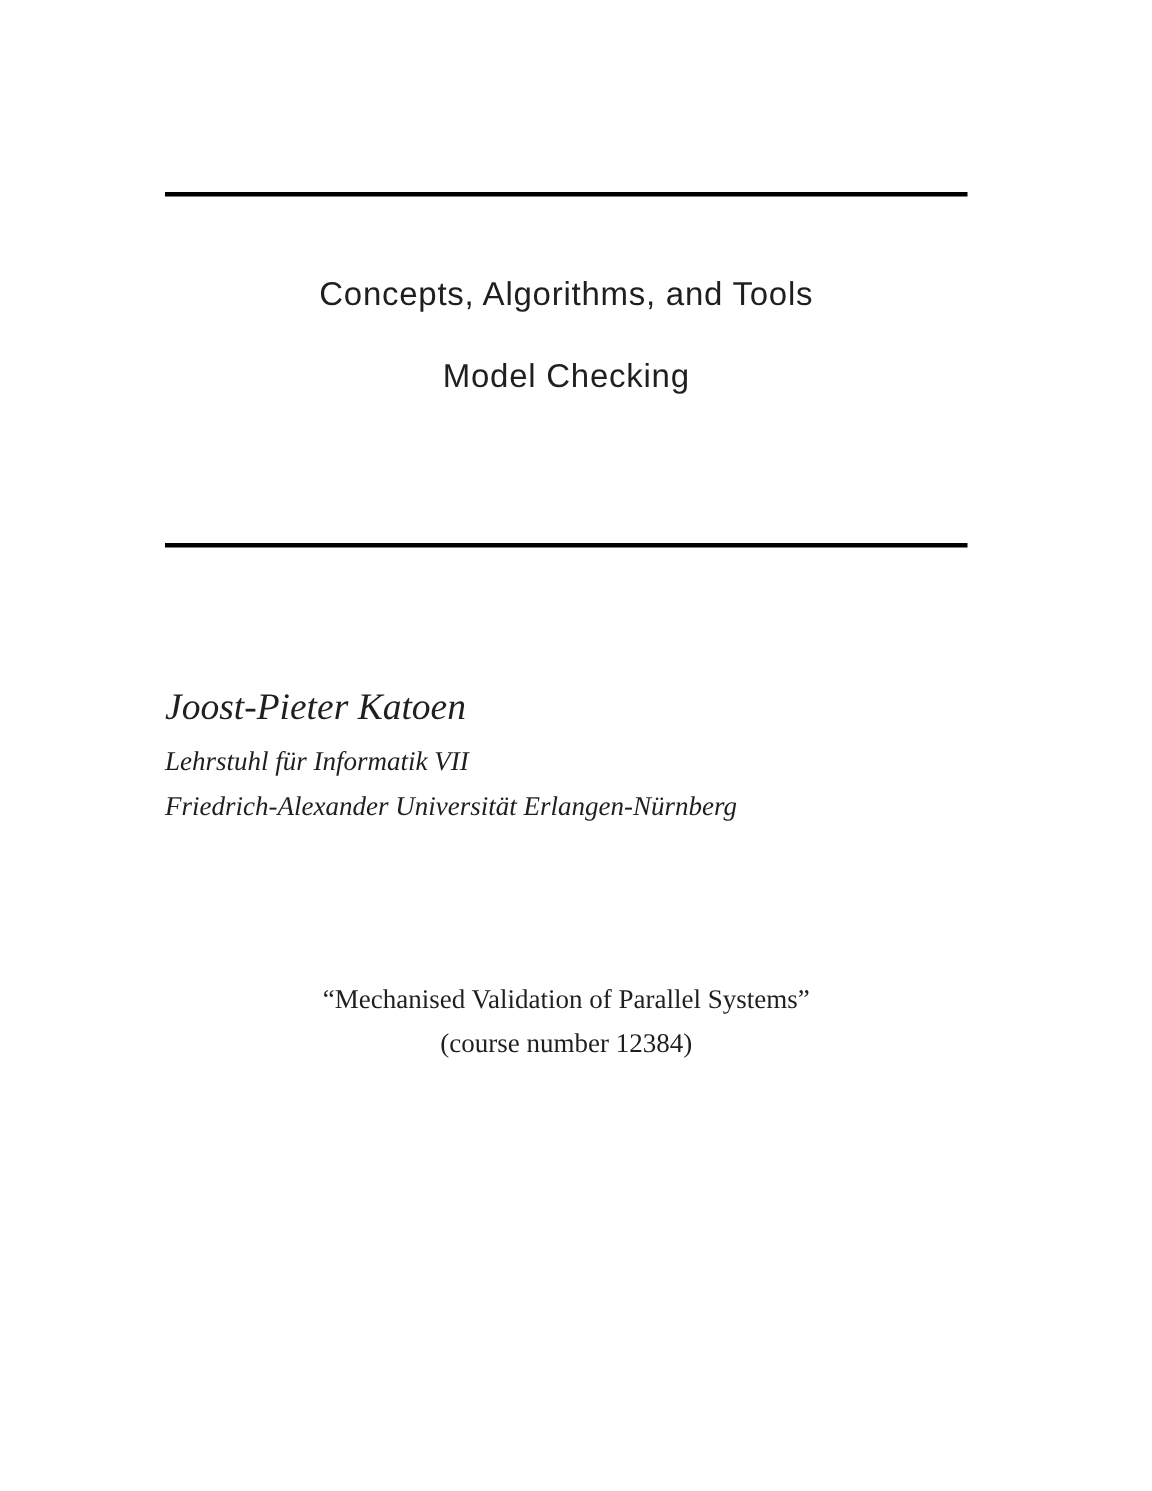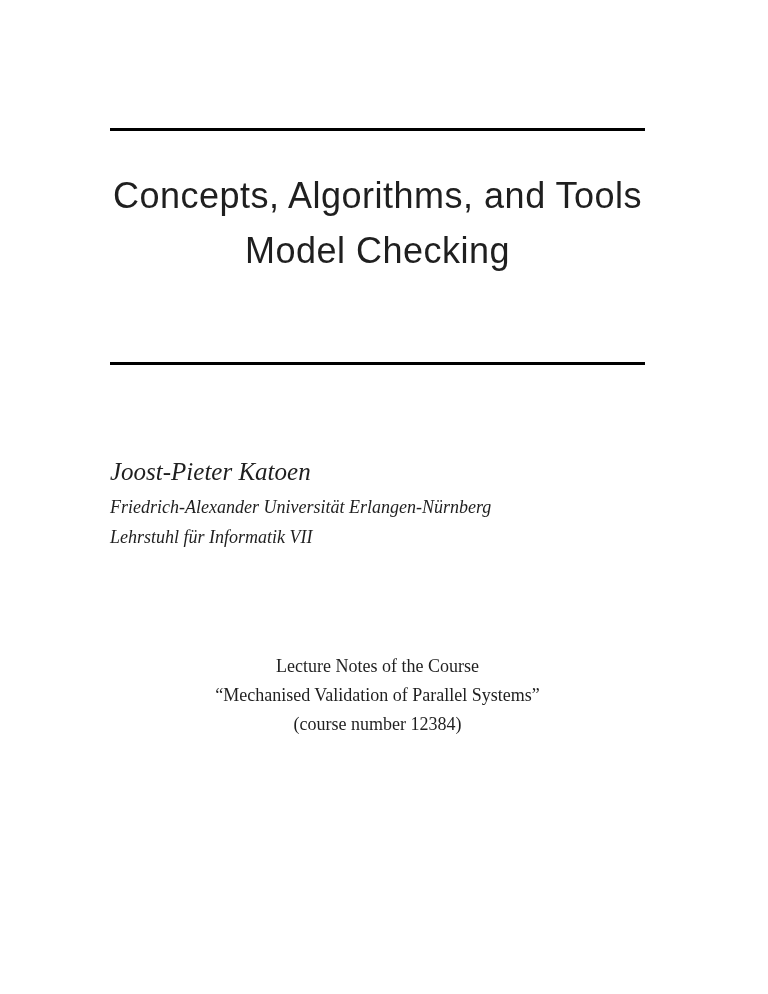--- a/index.html
+++ b/index.html
@@ -30,21 +30,21 @@
   .rule-top { top: 128px; }
   .rule-bottom { top: 362px; }
 
   .title-block {
     position: absolute;
     left: 110px;
     top: 168px;
     width: 535px;
     text-align: center;
     font-family: "Liberation Sans", "DejaVu Sans", sans-serif;
-    font-size: 36px;
+    font-size: 22px;
     font-weight: 400;
     color: #1f1f1f;
     letter-spacing: 0.5px;
   }
   .title-line {
     height: 55px;
     line-height: 55px;
     white-space: nowrap;
   }
 
@@ -94,23 +94,22 @@
 
   <div class="title-block">
     <div class="title-line">Concepts, Algorithms, and Tools</div>
     <div class="title-line">Model Checking</div>
   </div>
 
   <div class="rule rule-bottom"></div>
 
   <div class="author-block">
     <div class="author-name">Joost-Pieter Katoen</div>
+    <div class="affiliation-line">Lehrstuhl für Informatik VII</div>
     <div class="affiliation-line">Friedrich-Alexander Universität Erlangen-Nürnberg</div>
-    <div class="affiliation-line">Lehrstuhl für Informatik VII</div>
   </div>
 
   <div class="course-block">
-    <div class="course-line">Lecture Notes of the Course</div>
     <div class="course-line">“Mechanised Validation of Parallel Systems”</div>
     <div class="course-line">(course number 12384)</div>
   </div>
 
 </div>
 
 </body></html>

